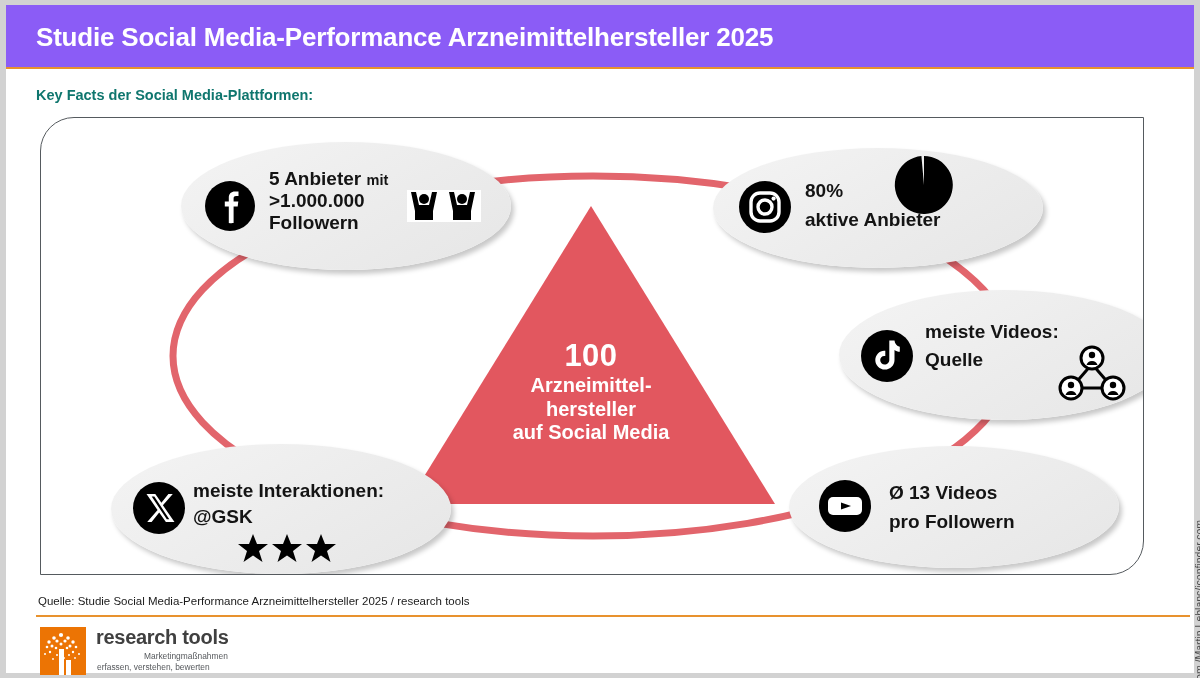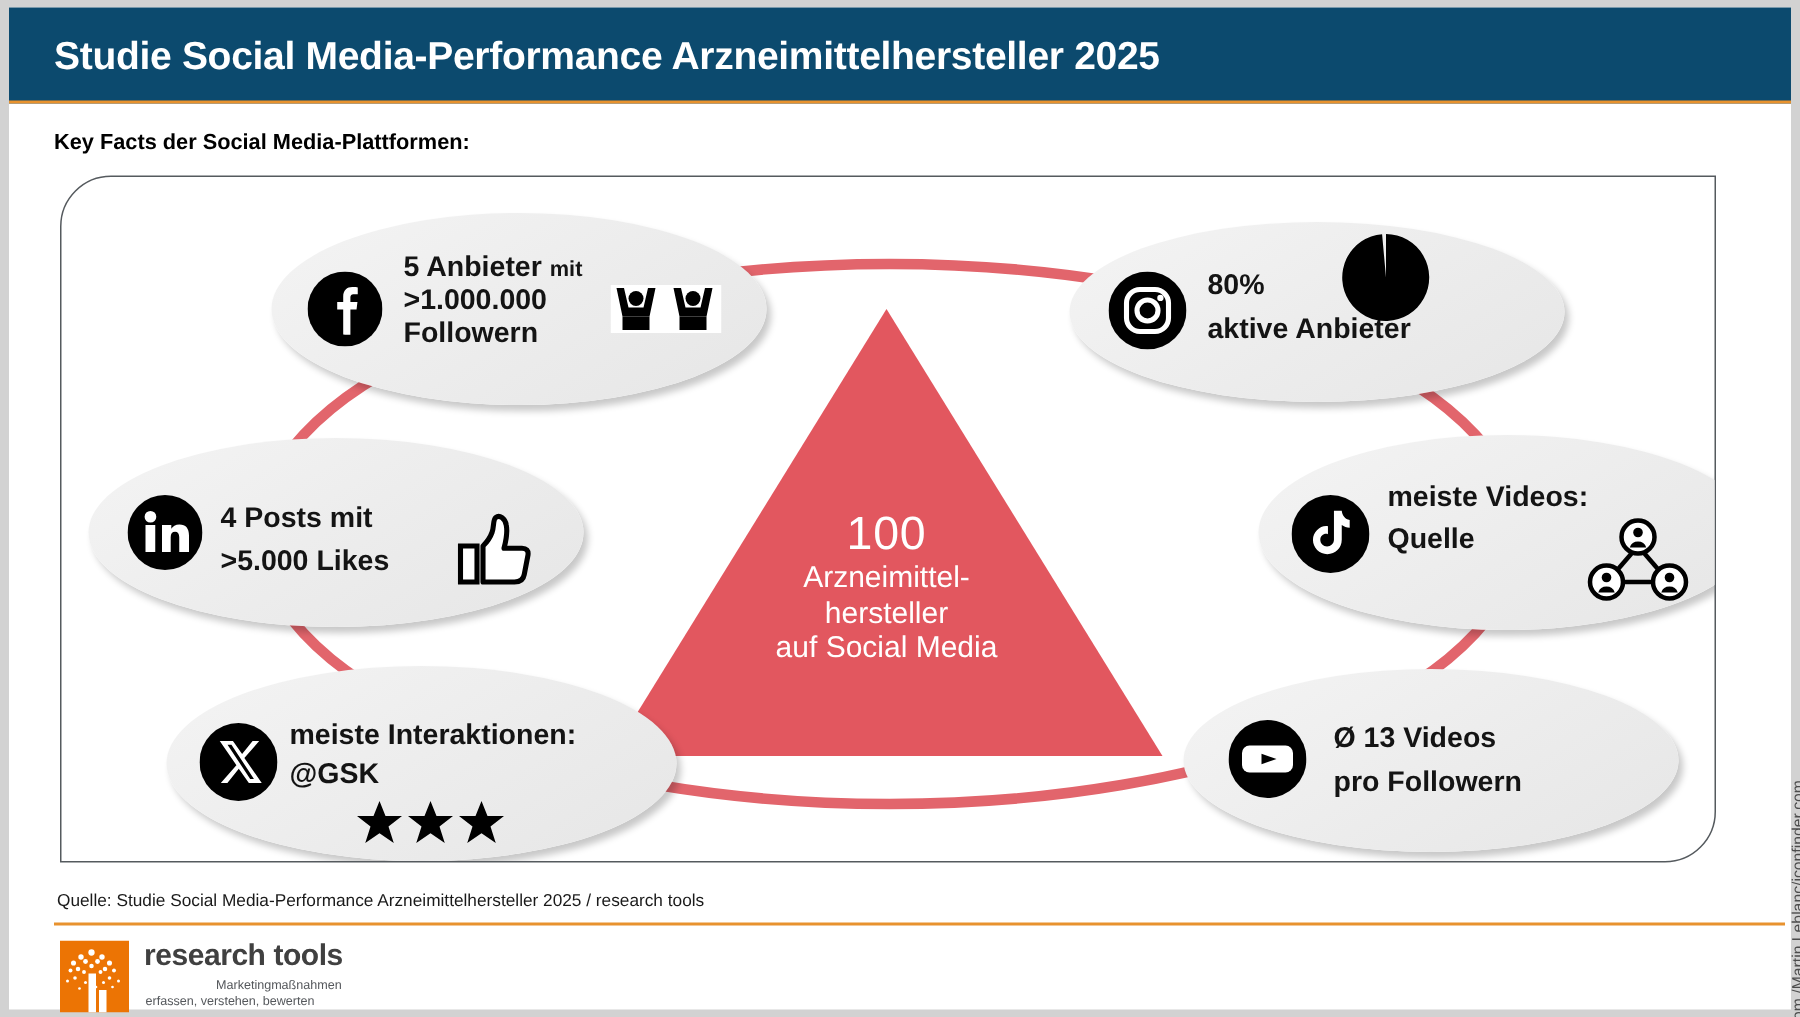--- a/index.html
+++ b/index.html
@@ -16,34 +16,34 @@
     border-left: 6px solid #d2d2d2;
     border-right: 6px solid #d2d2d2;
     border-top: 5px solid #d2d2d2;
     border-bottom: 5px solid #d2d2d2;
   }
 
   
   #header {
     position: absolute; left: 0; top: 0;
     width: 1188px; height: 64px;
-    background: #0c4a6e;
+    background: #8b5cf6;
     border-bottom: 2px solid #e8922e;
   }
   #header-title {
     position: absolute; left: 30px; top: 17px;
     font-size: 26px; font-weight: bold; color: #ffffff;
     letter-spacing: -0.2px;
     white-space: nowrap;
   }
 
   
   #subtitle {
     position: absolute; left: 30px; top: 82px;
-    font-size: 14.5px; font-weight: bold; color: #000000;
+    font-size: 14.5px; font-weight: bold; color: #0f766e;
     white-space: nowrap;
   }
 
   
   #frame {
     position: absolute;
     left: 34px; top: 112px;
     width: 1104px; height: 458px;
     border: 1.3px solid #555a5e;
     border-radius: 34px 0 34px 0;
@@ -56,21 +56,21 @@
 
   
   #triangle-wrap {
     position: absolute; left: 360px; top: 82px;
     width: 380px; height: 310px;
   }
   #triangle-svg { width: 380px; height: 310px; display: block; }
   #triangle-text {
     position: absolute; left: 0; top: 138px;
     width: 380px; text-align: center;
-    color: #ffffff; font-weight: normal;
+    color: #ffffff; font-weight: bold;
     line-height: 1.17; pointer-events: none;
   }
   #triangle-number { font-size: 31px; display: block; letter-spacing: 0.5px; }
   .tri-line { font-size: 20px; display: block; }
 
   
   .bubble {
     position: absolute;
     border-radius: 50%;
     background: linear-gradient(150deg, #f4f4f4 0%, #ececec 55%, #e6e6e6 100%);
@@ -206,40 +206,20 @@
         <div>80%</div>
         <div>aktive Anbieter</div>
       </div>
       <span class="extra-icon" style="left:180px; top:6px;">
         <svg width="62" height="62" viewBox="0 0 62 62">
           <path d="M31 31 L31 2 A29 29 0 1 1 28.4 2.1 Z" fill="#000"></path>
         </svg>
       </span>
     </div>
 
-    <div class="bubble" id="bubble-linkedin">
-      <span class="b-icon" style="left:26px; top:38px;">
-        <svg width="50" height="50" viewBox="0 0 50 50">
-          <circle cx="25" cy="25" r="25" fill="#000"></circle>
-          <rect x="12" y="20" width="6.5" height="18" fill="#fff"></rect>
-          <circle cx="15.3" cy="14.5" r="3.9" fill="#fff"></circle>
-          <path fill="#fff" d="M23 20h6.2v2.5c.9-1.6 2.8-2.9 5.4-2.9 4.3 0 6.4 2.6 6.4 7.4V38h-6.5v-9.8c0-2.4-.9-3.7-2.8-3.7-1.8 0-2.9 1.2-2.9 3.7V38H23V20z"></path>
-        </svg>
-      </span>
-      <div class="b-text" style="left:88px; top:40px; line-height:1.5;">
-        <div>4 Posts mit</div>
-        <div>&gt;5.000 Likes</div>
-      </div>
-      <span class="extra-icon" style="left:244px; top:48px;">
-        <svg width="54" height="52" viewBox="0 0 54 52">
-          <path d="M4 24 L15 24 L15 48 L4 48 Z" fill="#fff" stroke="#000" stroke-width="3.4"></path>
-          <path d="M19 24 L19 48 L40 48 C44 48 46 46 46.5 43 L49 30 C49.4 27 48 25.5 45 25.5 L33 25.5 C34.5 20 35.5 15 34.5 10 C33.8 5.5 30 3 27.5 5 C25.5 6.6 26.5 11 25 15 C23.6 19 21 22 19 24 Z" fill="#fff" stroke="#000" stroke-width="3.4" stroke-linejoin="round"></path>
-        </svg>
-      </span>
-    </div>
 
     <div class="bubble" id="bubble-tiktok">
       <span class="b-icon" style="left:22px; top:40px;">
         <svg width="52" height="52" viewBox="0 0 52 52">
           <circle cx="26" cy="26" r="26" fill="#000"></circle>
           <path fill="#fff" d="M28.4 10.5h5.1c.3 3.2 2.2 5.6 5.3 6.2v5.1c-2-.1-3.8-.7-5.3-1.8v9.9c0 5.5-4.3 9.6-9.6 9.6-5.3 0-9.6-4.3-9.6-9.6s4.9-9.9 10-9.1v5.3c-2.6-.8-5.1 1.1-5.1 3.8 0 2.5 2 4.5 4.5 4.5s4.6-2 4.6-4.5V10.5z"></path>
         </svg>
       </span>
       <div class="b-text" style="left:86px; top:28px; line-height:1.45;">
         <div>meiste Videos:</div>

